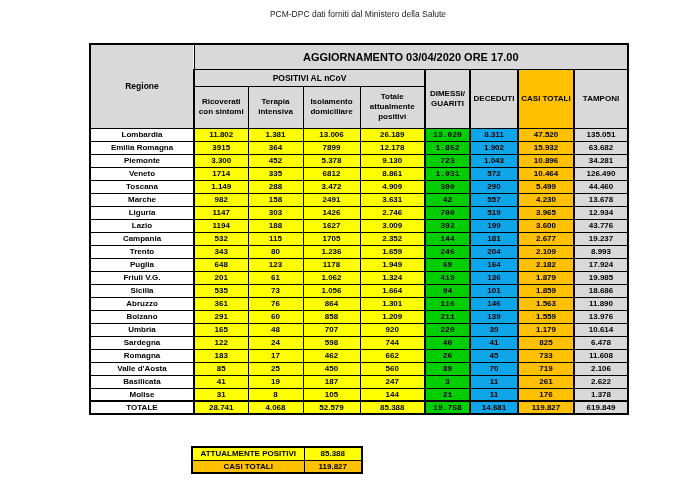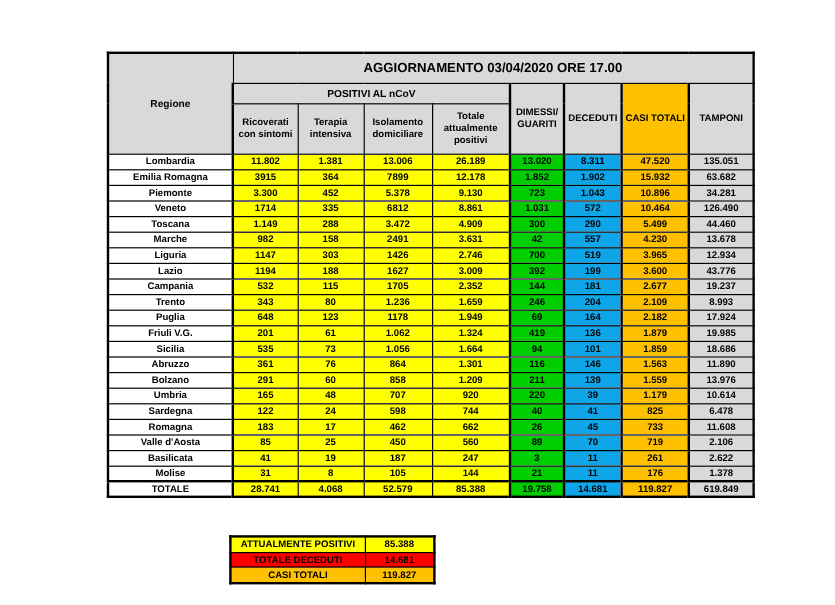--- a/index.html
+++ b/index.html
@@ -44,21 +44,21 @@
   table.main tbody tr { height: 13px; margin-left: 36px; }
   .agg  { font-size: 11px; }
   .pos  { font-size: 8.5px; margin-top: 32px; }
   .sub  { font-size: 8px; line-height: 1.25; }
   .rcol { font-size: 8px; line-height: 1.25; }
   .regione-h { font-size: 8.5px; }
   table.main td { font-size: 8px; }
   .wrap { white-space: pre-line; }
   .gray   { background: #d9d9d9; }
   .yellow { background: #ffff00; }
-  .green  { background: #00ce00; }
+  .green  { background: #00ce00; font-family: Liberation Mono, monospace; }
   .red    { background: #0ea5e9; }
   .orange { background: #ffc000; }
   .white  { background: #ffffff; }
   .thick-l { border-left-width: 2px !important; }
   tr.total td { border-top-width: 2px; }
   table.summary {
     position: absolute;
     top: 446px;
     left: 191px;
     border-collapse: collapse;
@@ -74,20 +74,21 @@
     vertical-align: middle;
     padding: 0;
     color: #000;
   }
 </style>
 </head>
 <body>
 
 <div class="page">
 
+  <div class="title">PCM-DPC dati forniti dal Ministero della Salute</div>
 
   <table class="main">
     <colgroup>
       <col style="width:104px">
       <col style="width:54px">
       <col style="width:55px">
       <col style="width:57px">
       <col style="width:65px">
       <col style="width:45px">
       <col style="width:48px">
@@ -364,23 +365,19 @@
     <colgroup>
       <col style="width:112px">
       <col style="width:58px">
     </colgroup>
     <tbody id="summary-rows">
         <tr>
           <td style="background: rgb(255, 255, 0);">ATTUALMENTE POSITIVI</td>
           <td style="background: rgb(255, 255, 0);">85.388</td>
         </tr>
         <tr>
-          <td style="background: rgb(255, 0, 0);">TOTALE DECEDUTI</td>
-          <td style="background: rgb(255, 0, 0);">14.681</td>
-        </tr>
-        <tr>
           <td style="background: rgb(255, 192, 0);">CASI TOTALI</td>
           <td style="background: rgb(255, 192, 0);">119.827</td>
         </tr>
       </tbody>
   </table>
 
 </div>
 
 </body></html>

